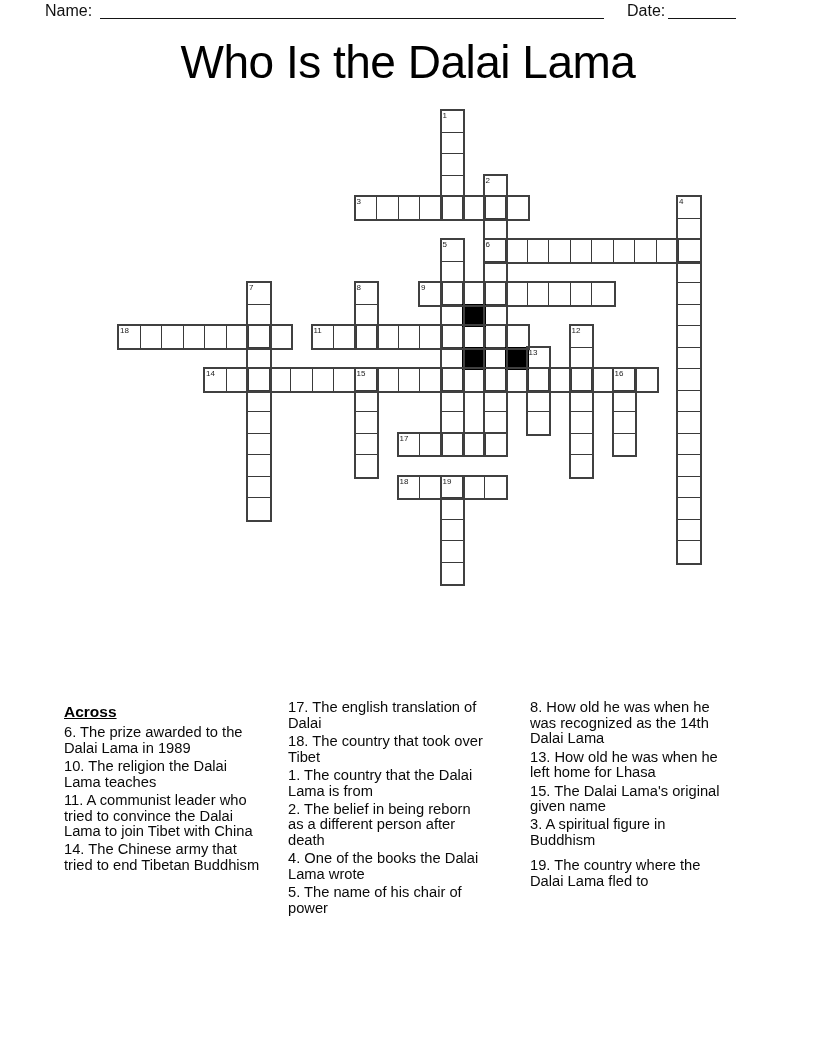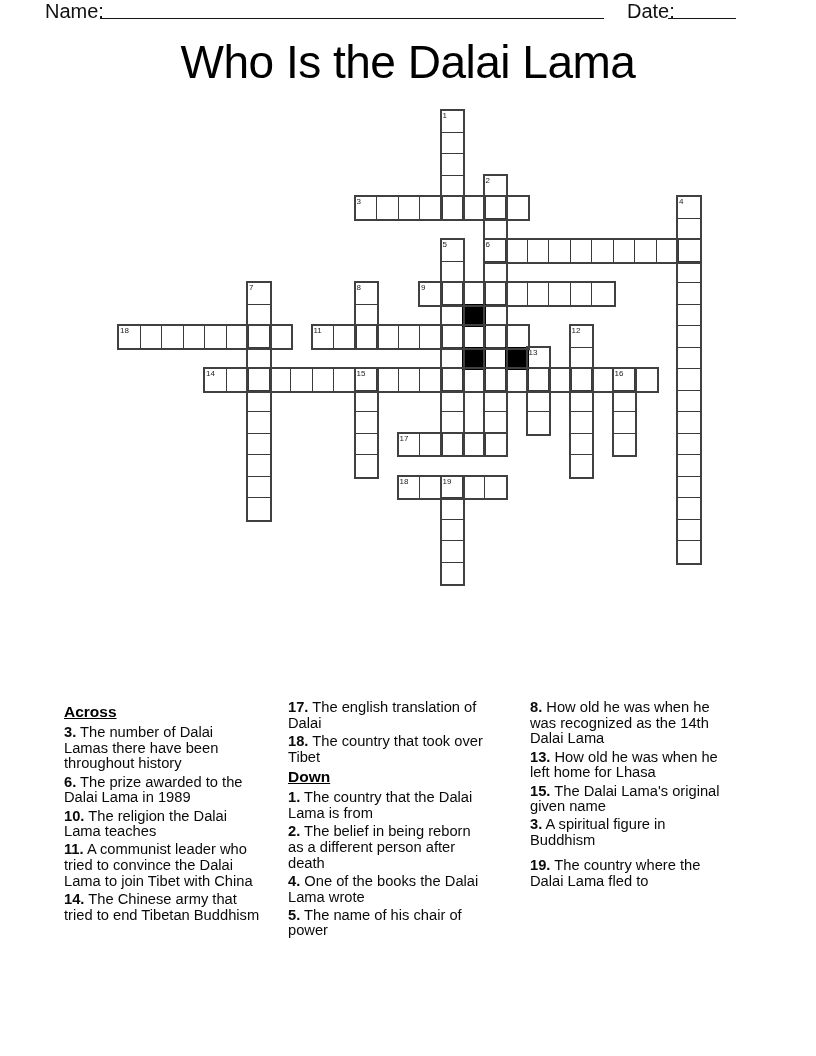--- a/index.html
+++ b/index.html
@@ -7,21 +7,21 @@
   body {
     position: relative;
     width: 816px;
     height: 1056px;
     font-family: "Liberation Sans", "DejaVu Sans", sans-serif;
     color: #000;
     overflow: hidden;
   }
 
   
-  .hdr-label { position: absolute; font-size: 20px; line-height: 20px; color: #111; }
+  .hdr-label { position: absolute; font-size: 16px; line-height: 20px; color: #111; }
   .fill-line { position: absolute; border-top: 1.6px solid #151515; height: 0; }
 
   
   .title {
     position: absolute;
     left: 0; top: 33px; width: 816px;
     text-align: center;
     font-size: 46px;
     line-height: 58px;
     font-weight: 400;
@@ -64,21 +64,21 @@
   }
   .clue-heading span { text-decoration: underline; }
   p.clue {
     font-size: 14.7px;
     line-height: 15.7px;
     margin: 0 0 2.5px 0;
     white-space: pre-line;
     color: #0a0a0a;
   }
   p.clue.gap { margin-top: 9px; }
-  p.clue b { font-weight: bold; text-align: right; }
+  p.clue b { font-weight: normal; text-align: right; }
 </style>
 </head>
 <body>
 
 <span class="hdr-label" style="left:45px; top:1px;">Name:</span>
 <div class="fill-line" style="left:100px; top:18px; width:504px;"></div>
 <span class="hdr-label" style="left:627px; top:1px;">Date:</span>
 <div class="fill-line" style="left:668px; top:18px; width:68px;"></div>
 
 <div class="title">Who Is the Dalai Lama</div>
@@ -262,39 +262,35 @@
     <div class="word-outline" style="left: 278.5px; top: 321.5px; width: 107.5px; height: 21.5px;"></div>
     <div class="num" style="left: 279.5px; top: 322.5px;">17</div>
     <div class="word-outline" style="left: 278.5px; top: 364.5px; width: 107.5px; height: 21.5px;"></div>
     <div class="num" style="left: 279.5px; top: 365.5px;">18</div>
     <div class="word-outline" style="left: 321.5px; top: 364.5px; width: 21.5px; height: 107.5px;"></div>
     <div class="num" style="left: 322.5px; top: 365.5px;">19</div>
   </div>
 
 <div class="clues-col" style="left:64px;  width:236px;">
     <p class="clue-heading"><span>Across</span></p>
-    <p class="clue"><b>3.</b> The number of Dalai
-Lamas there have been
-throughout history</p>
     <p class="clue"><b>6.</b> The prize awarded to the
 Dalai Lama in 1989</p>
     <p class="clue"><b>10.</b> The religion the Dalai
 Lama teaches</p>
     <p class="clue"><b>11.</b> A communist leader who
 tried to convince the Dalai
 Lama to join Tibet with China</p>
     <p class="clue"><b>14.</b> The Chinese army that
 tried to end Tibetan Buddhism</p>
   </div>
 <div class="clues-col" style="left:288px; width:238px;">
     <p class="clue"><b>17.</b> The english translation of
 Dalai</p>
     <p class="clue"><b>18.</b> The country that took over
 Tibet</p>
-    <p class="clue-heading"><span>Down</span></p>
     <p class="clue"><b>1.</b> The country that the Dalai
 Lama is from</p>
     <p class="clue"><b>2.</b> The belief in being reborn
 as a different person after
 death</p>
     <p class="clue"><b>4.</b> One of the books the Dalai
 Lama wrote</p>
     <p class="clue"><b>5.</b> The name of his chair of
 power</p>
   </div>

